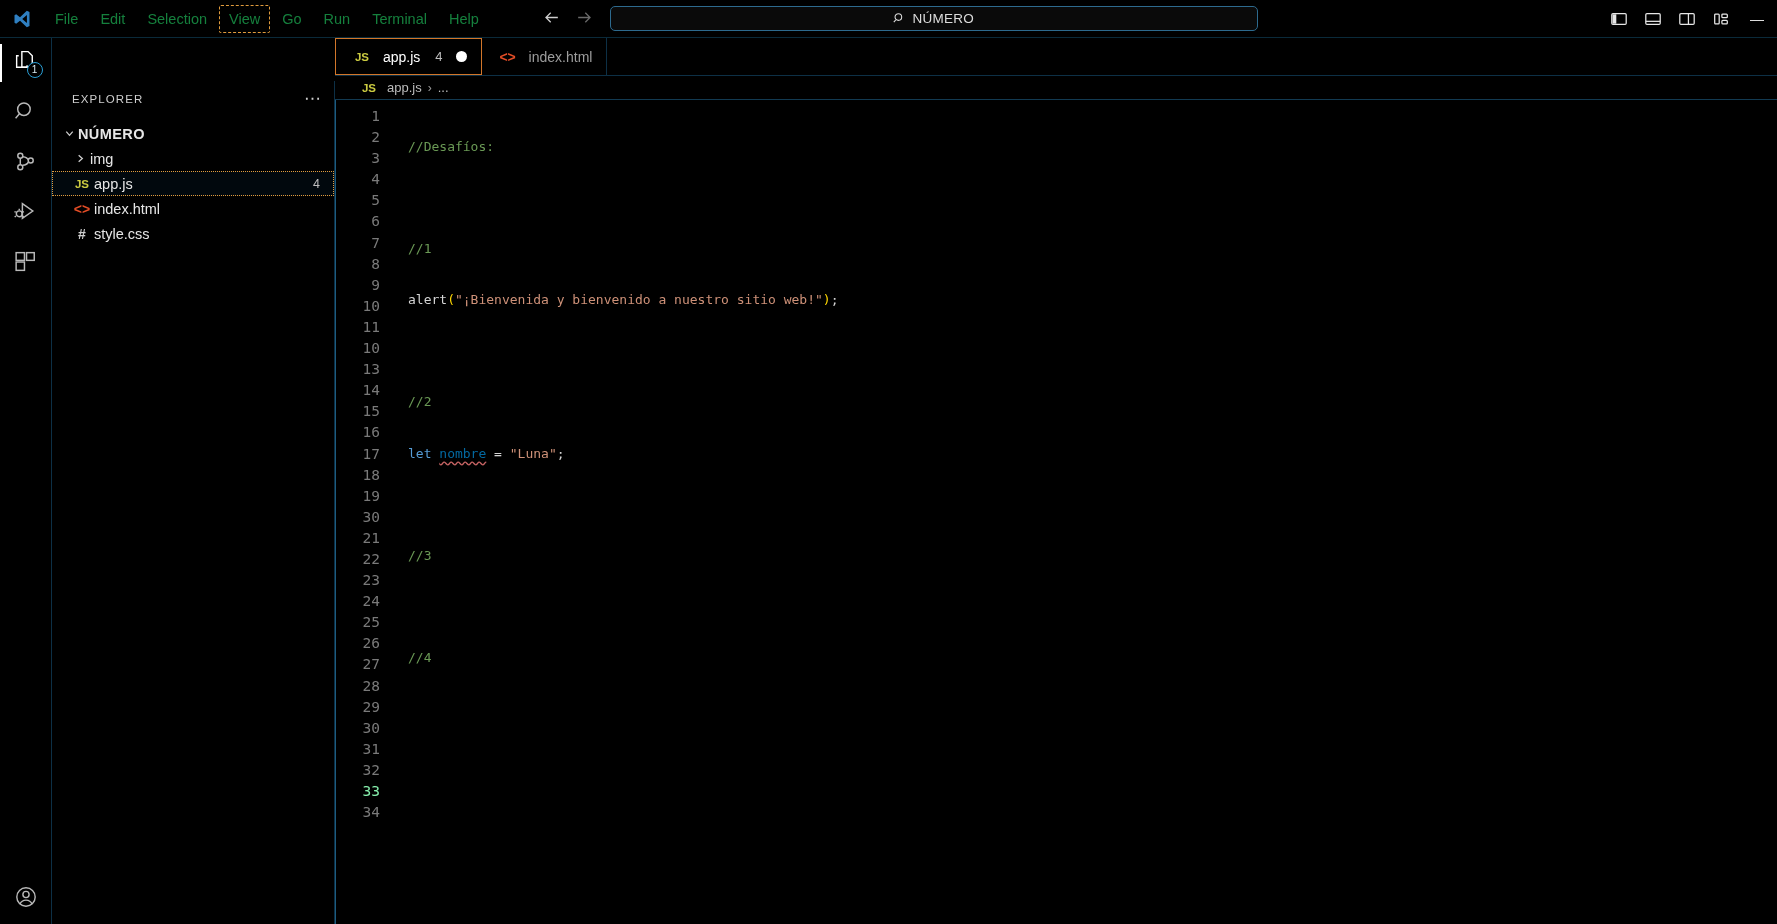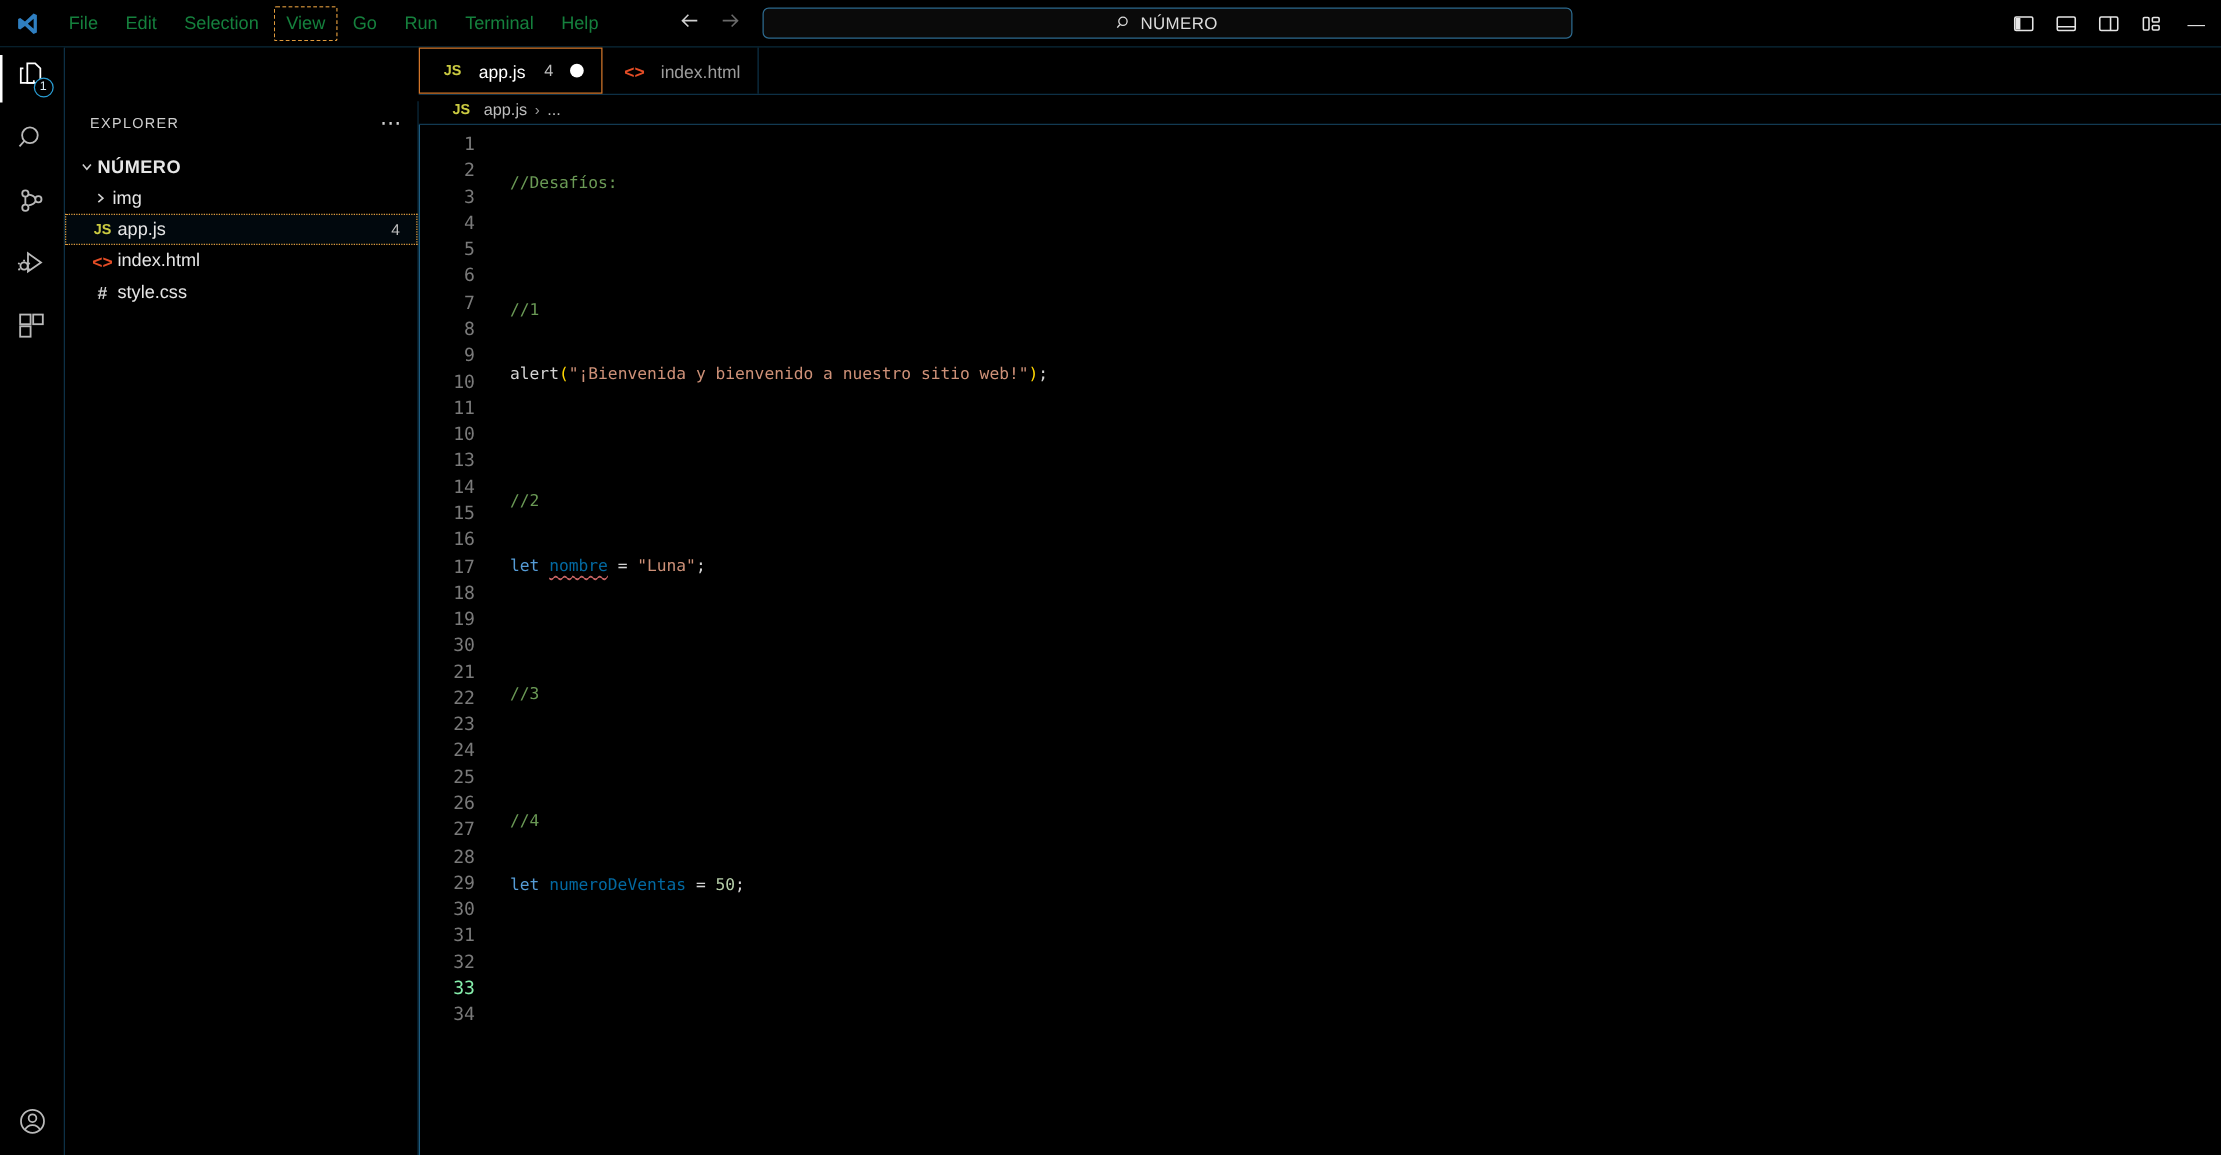--- a/index.html
+++ b/index.html
@@ -426,21 +426,20 @@
           <div class="line">&nbsp;</div>
           <div class="line"><span class="tk-comment">//1</span></div>
           <div class="line"><span class="tk-plain">alert</span><span class="tk-paren">(</span><span class="tk-string">"¡Bienvenida y bienvenido a nuestro sitio web!"</span><span class="tk-paren">)</span><span class="tk-plain">;</span></div>
           <div class="line">&nbsp;</div>
           <div class="line"><span class="tk-comment">//2</span></div>
           <div class="line"><span class="tk-keyword">let</span><span class="tk-plain"> </span><span class="tk-var squiggle">nombre</span><span class="tk-plain"> = </span><span class="tk-string">"Luna"</span><span class="tk-plain">;</span></div>
           <div class="line">&nbsp;</div>
           <div class="line"><span class="tk-comment">//3</span></div>
           <div class="line">&nbsp;</div>
           <div class="line"><span class="tk-comment">//4</span></div>
-          <div class="line"><span class="tk-keyword">let</span><span class="tk-plain"> </span><span class="tk-var">numeroDeVentas</span><span class="tk-plain"> = </span><span class="tk-num">50</span><span class="tk-plain">;</span></div>
           <div class="line">&nbsp;</div>
           
           
           
           
           
           
           
           
           

